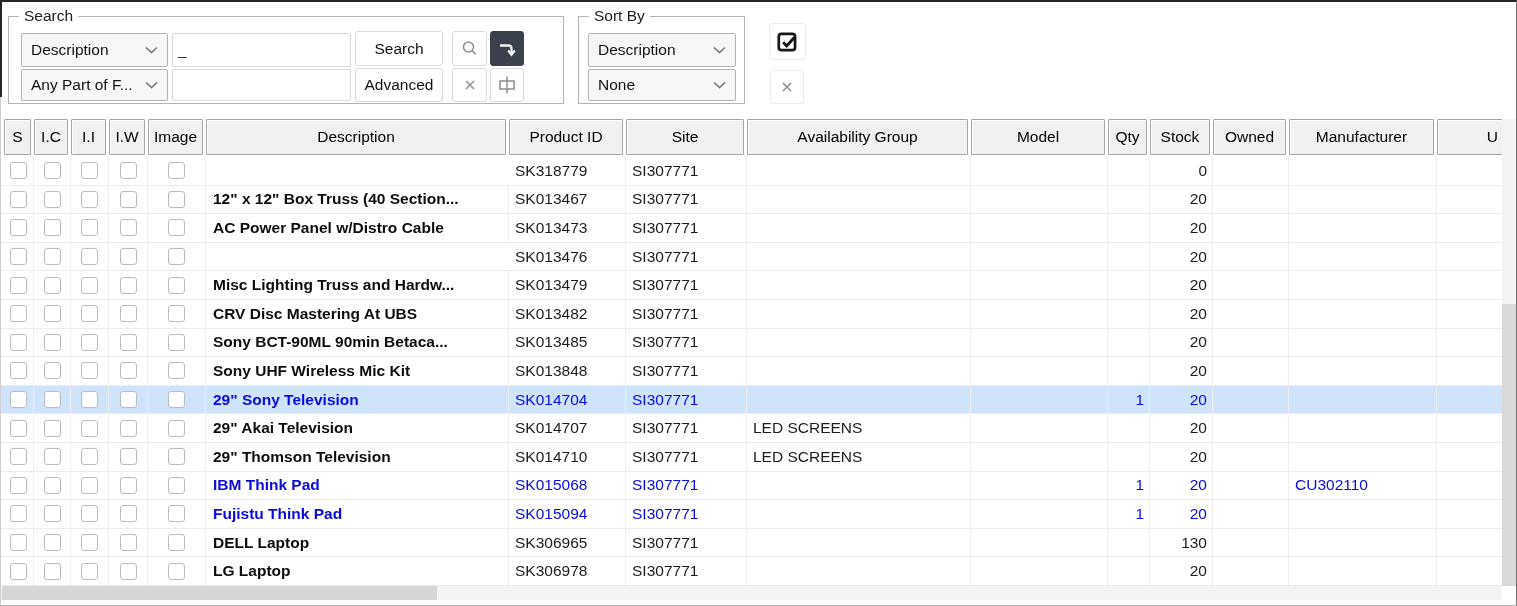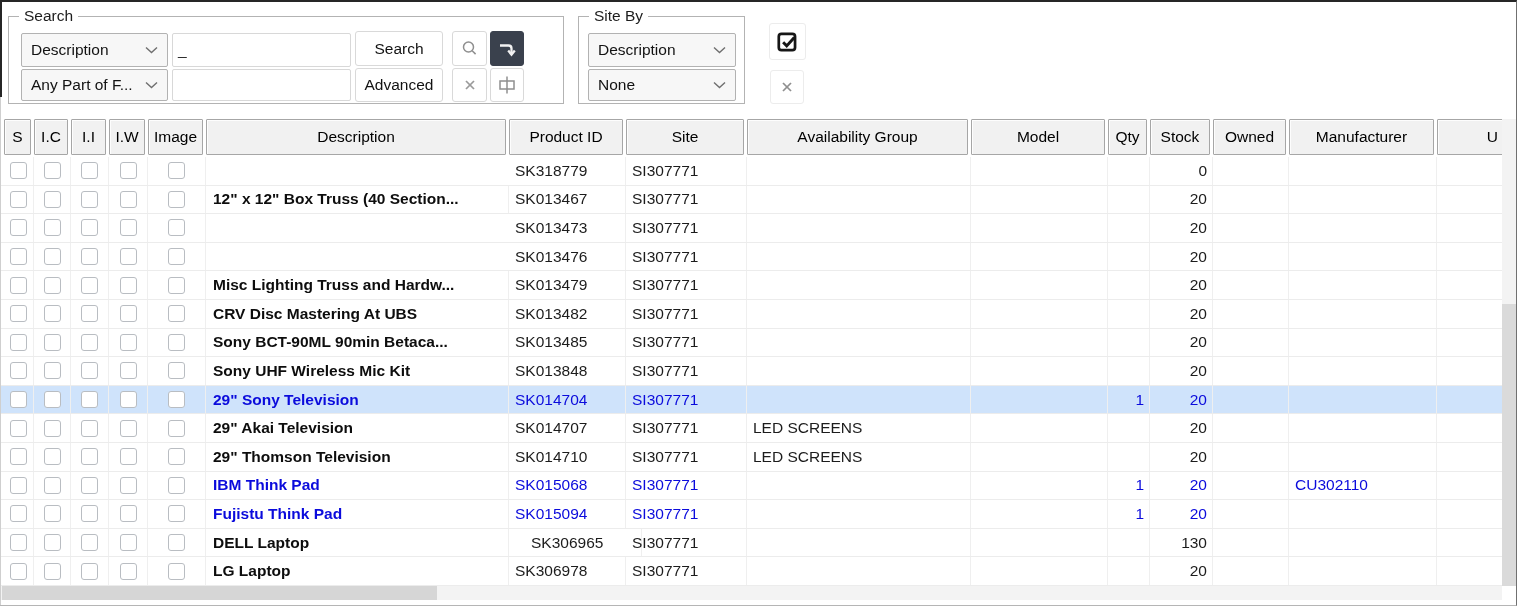--- a/index.html
+++ b/index.html
@@ -130,21 +130,21 @@
   </div>
 
   <div class="btn" style="left:490px; top:66px; width:34px; height:34px;">
     <svg width="22" height="22" viewBox="0 0 22 22">
       <line x1="11" y1="2.5" x2="11" y2="19.5" stroke="#8f8f8f" stroke-width="1.5"></line>
       <rect x="4" y="7" width="14" height="8" fill="none" stroke="#8f8f8f" stroke-width="1.5"></rect>
     </svg>
   </div>
 
   <fieldset class="groupbox" style="left:578px; top:5px; width:167px; height:97px;">
-    <legend>Site By</legend>
+    <legend>Sort By</legend>
   </fieldset>
 
   <div class="combo" style="left:588px; top:31px; width:148px; height:34px;">
     <span>Description</span>
     <svg width="13" height="8" viewBox="0 0 13 8">
         <polyline points="1,1.5 6.5,6.5 12,1.5" fill="none" stroke="#6f6f6f" stroke-width="1.4"></polyline>
       </svg>
   </div>
 
   <div class="combo" style="left:588px; top:67px; width:148px; height:32px;">
@@ -248,20 +248,21 @@
         </div>
         <div class="cell cbcell" style="left: 71px; width: 38px;">
           <div class="cb"></div>
         </div>
         <div class="cell cbcell" style="left: 109px; width: 39px;">
           <div class="cb"></div>
         </div>
         <div class="cell cbcell" style="left: 148px; width: 58px;">
           <div class="cb"></div>
         </div>
+        <div class="cell desc b" style="left: 206px; width: 303px;">AC Power Panel w/Distro Cable</div>
         <div class="cell" style="left: 509px; width: 117px;">SK013473</div>
         <div class="cell" style="left: 626px; width: 121px;">SI307771</div>
         <div class="cell" style="left: 747px; width: 224px;"></div>
         <div class="cell" style="left: 971px; width: 137px;"></div>
         <div class="cell right" style="left: 1108px; width: 42px;"></div>
         <div class="cell right" style="left: 1150px; width: 63px;">20</div>
         <div class="cell right" style="left: 1213px; width: 76px;"></div>
         <div class="cell" style="left: 1289px; width: 148px;"></div>
         <div class="cell right" style="left: 1437px; width: 69px;"></div>
       </div>
@@ -544,21 +545,21 @@
         <div class="cell cbcell" style="left: 71px; width: 38px;">
           <div class="cb"></div>
         </div>
         <div class="cell cbcell" style="left: 109px; width: 39px;">
           <div class="cb"></div>
         </div>
         <div class="cell cbcell" style="left: 148px; width: 58px;">
           <div class="cb"></div>
         </div>
         <div class="cell desc b" style="left: 206px; width: 303px;">DELL Laptop</div>
-        <div class="cell" style="left: 509px; width: 117px; margin-left: 16px;">SK306965</div>
+        <div class="cell" style="left: 509px; width: 117px;">SK306965</div>
         <div class="cell" style="left: 626px; width: 121px;">SI307771</div>
         <div class="cell" style="left: 747px; width: 224px;"></div>
         <div class="cell" style="left: 971px; width: 137px;"></div>
         <div class="cell right" style="left: 1108px; width: 42px;"></div>
         <div class="cell right" style="left: 1150px; width: 63px;">130</div>
         <div class="cell right" style="left: 1213px; width: 76px;"></div>
         <div class="cell" style="left: 1289px; width: 148px;"></div>
         <div class="cell right" style="left: 1437px; width: 69px;"></div>
       </div>
       <div class="trow">

